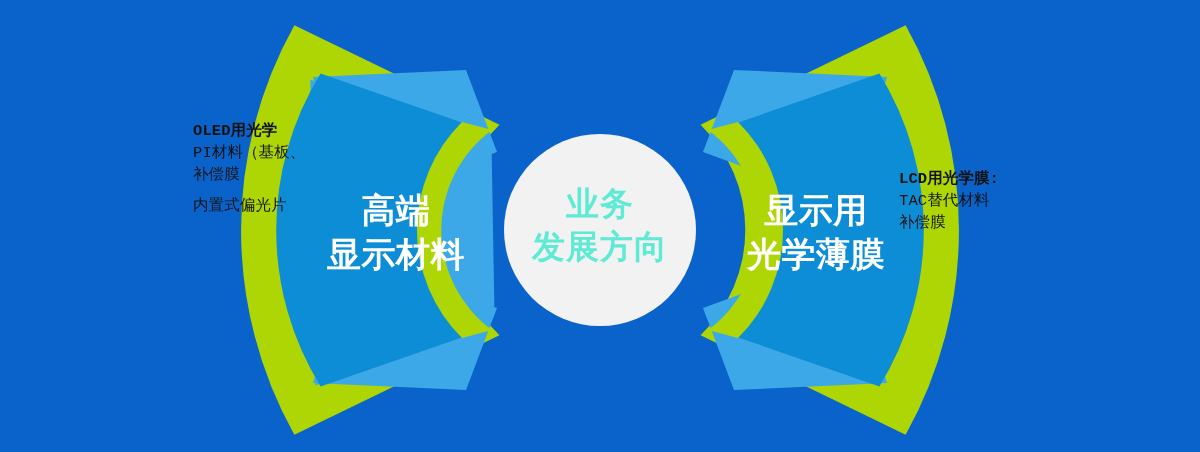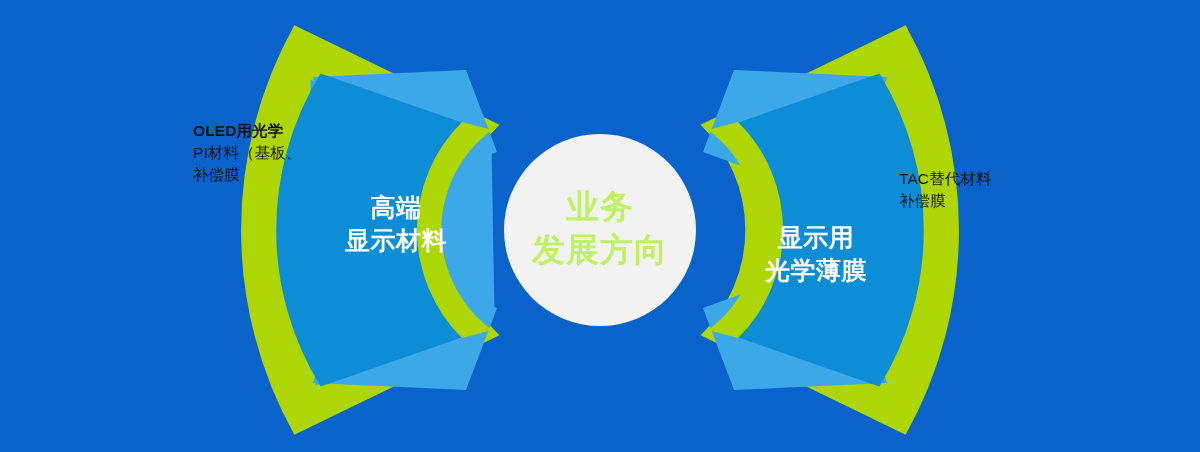--- a/index.html
+++ b/index.html
@@ -6,21 +6,21 @@
     margin: 0;
     padding: 0;
     background: #0a63cb;
   }
   #stage {
     position: relative;
     width: 1080px;
     height: 452px;
     background: #0a63cb;
     overflow: hidden;
-    font-family: Liberation Sans, sans-serif;
+    font-family: Liberation Mono, monospace;
   }
   #art {
     position: absolute;
     left: 0; top: 0;
     width: 1200px;
     height: 452px;
   }
   .layer-text {
     position: absolute;
     pointer-events: none;
@@ -55,46 +55,45 @@
     top: 168px;
     width: 150px;
     text-align: left;
   }
 
   
   .wedge-label {
     position: absolute;
     color: #ffffff;
     font-weight: bold;
-    font-size: 25px;
+    font-size: 34px;
     line-height: 1.30;
     text-align: center;
     white-space: pre-line;
     letter-spacing: 0.5px;
   }
   #left-wedge-label {
     left: 316px;
     top: 191px;
     width: 160px;
   }
   #right-wedge-label {
     left: 736px;
     top: 191px;
     width: 160px;
-    margin-top: 30px;
   }
 
   
   #center-label {
     position: absolute;
     left: 505px;
     top: 186px;
     width: 190px;
     text-align: center;
-    color: #bef264;
+    color: #5eead4;
     font-weight: bold;
     font-size: 33px;
     line-height: 1.30;
     white-space: pre-line;
     letter-spacing: 1px;
   }
 </style>
 </head>
 <body>
 
@@ -172,23 +171,25 @@
     </g>
 
     <circle cx="600" cy="230" r="96" fill="#f2f2f2"></circle>
   </svg>
 
   <div id="left-green-text" class="green-text layer-text">
     <div class="hd">OLED用光学</div>
     <div class="bd">PI材料（基板、</div>
     <div class="bd">补偿膜</div>
     <div class="gap"></div>
+    <div class="bd">内置式偏光片</div>
   </div>
 
   <div id="right-green-text" class="green-text layer-text">
+    <div class="hd">LCD用光学膜:</div>
     <div class="bd">TAC替代材料</div>
     <div class="bd">补偿膜</div>
   </div>
 
   <div id="left-wedge-label" class="wedge-label layer-text">高端
 显示材料</div>
 
   <div id="right-wedge-label" class="wedge-label layer-text">显示用
 光学薄膜</div>
 

